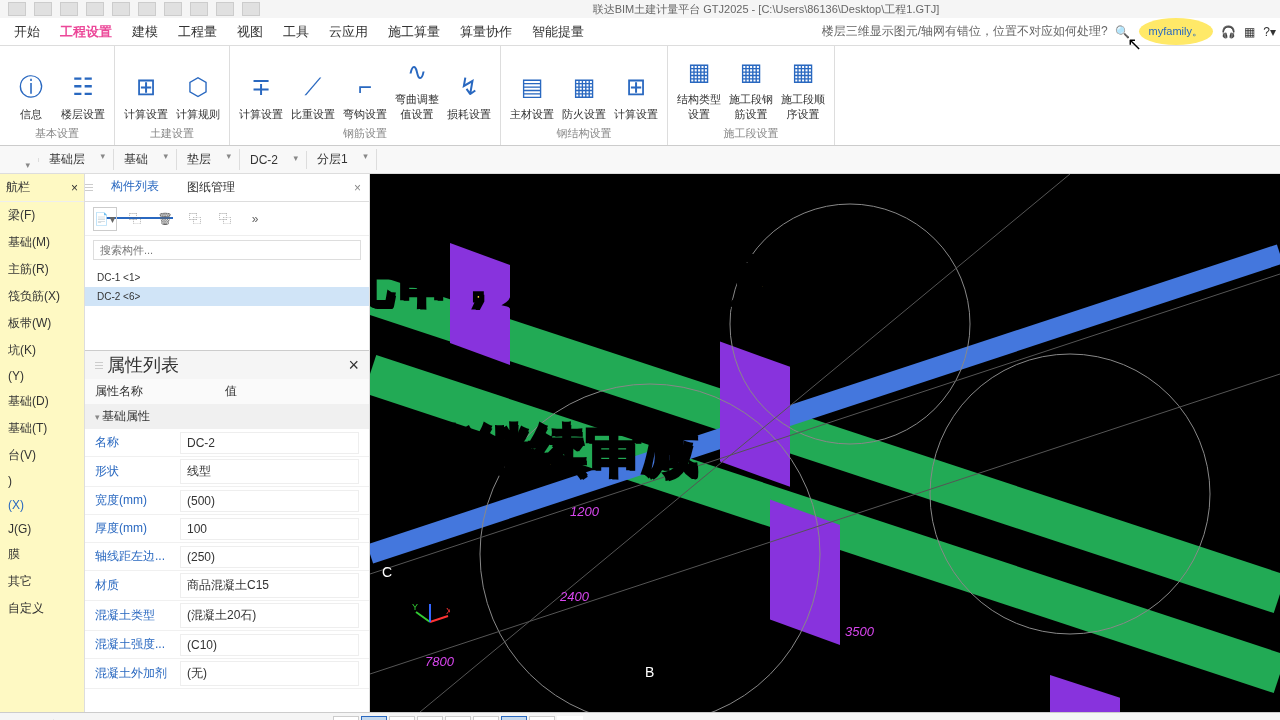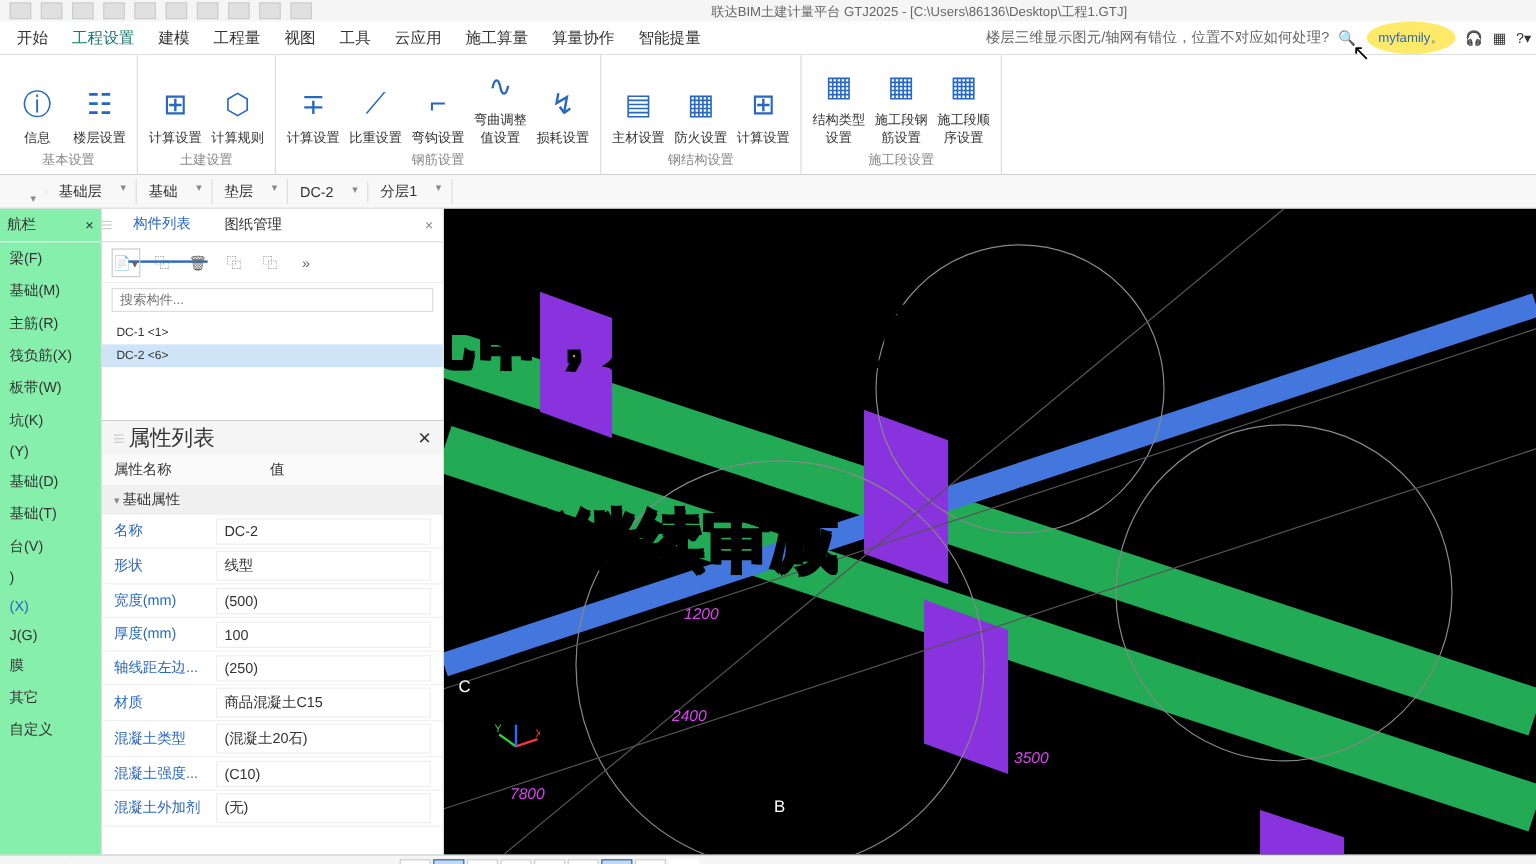--- a/index.html
+++ b/index.html
@@ -3,37 +3,37 @@
 <meta charset="utf-8">
 <style>
 * { margin: 0; padding: 0; box-sizing: border-box; font-family: "Microsoft YaHei", sans-serif; }
 body { width: 1280px; height: 720px; overflow: hidden; background: #fff; font-size: 12px; color: #333; position: relative; }
 .title-bar { height: 18px; background: #f5f5f5; display: flex; align-items: center; padding: 0 8px; font-size: 11px; }
 .title-bar .qat { display: flex; gap: 8px; }
 .title-bar .qat span { width: 18px; height: 14px; background: #e0e0e0; border: 1px solid #ccc; }
 .title-bar .title-text { flex: 1; text-align: center; color: #666; }
 .menu-bar { height: 28px; display: flex; align-items: center; background: #fff; border-bottom: 1px solid #ddd; padding: 0 4px; }
 .menu-item { padding: 4px 10px; cursor: pointer; font-size: 13px; }
-.menu-item.active { color: #0f766e; font-weight: normal; }
+.menu-item.active { color: #ec4899; font-weight: bold; }
 .menu-right { margin-left: auto; display: flex; align-items: center; gap: 8px; font-size: 12px; }
 .hint-text { color: #666; }
 .user-badge { background: #ffe968; border-radius: 50%; padding: 6px 10px; position: relative; }
 .user-name { color: #2968c0; font-size: 11px; }
 .ribbon { height: 100px; display: flex; background: #fff; border-bottom: 1px solid #ccc; }
 .ribbon-group { border-right: 1px solid #ddd; padding: 4px 6px; display: flex; flex-direction: column; align-items: center; }
 .ribbon-buttons { display: flex; gap: 2px; flex: 1; }
 .ribbon-btn { display: flex; flex-direction: column; align-items: center; justify-content: flex-end; width: 50px; cursor: pointer; padding: 2px; }
 .ribbon-btn .icon { width: 32px; height: 32px; display: flex; align-items: center; justify-content: center; font-size: 24px; color: #2968c0; }
 .ribbon-btn .label { font-size: 11px; text-align: center; margin-top: 4px; }
 .ribbon-group-label { font-size: 11px; color: #888; text-align: center; margin-top: 2px; }
 .selector-bar { height: 28px; display: flex; align-items: center; background: #f8f8f8; border-bottom: 1px solid #ddd; }
 .selector { padding: 2px 28px 2px 10px; border-right: 1px solid #ddd; font-size: 12px; position: relative; cursor: pointer; }
 .selector::after { content: "▾"; position: absolute; right: 8px; color: #888; font-size: 9px; }
 .main-area { display: flex; height: 538px; }
-.left-panel { width: 85px; border-right: 1px solid #ddd; background: #86efac; position: relative; }
+.left-panel { width: 85px; border-right: 1px solid #ddd; background: #fef9c3; position: relative; }
 .nav-header { height: 28px; display: flex; align-items: center; justify-content: space-between; padding: 0 6px; font-size: 12px; border-bottom: 1px solid #eee; }
 .nav-item { padding: 5px 8px; font-size: 12px; cursor: pointer; }
 .nav-item.blue { color: #2968c0; }
 .component-panel { width: 285px; border-right: 1px solid #ddd; display: flex; flex-direction: column; }
 .tabs { height: 28px; display: flex; align-items: center; border-bottom: 1px solid #ddd; }
 .tab { padding: 22px 14px; font-size: 12px; cursor: pointer; }
 .tab.active { color: #2968c0; border-bottom: 2px solid #2968c0; }
 .tab-close { margin-left: auto; padding: 0 8px; color: #888; cursor: pointer; }
 .toolbar { height: 34px; display: flex; align-items: center; gap: 6px; padding: 0 8px; border-bottom: 1px solid #eee; }
 .toolbar-btn { width: 24px; height: 24px; display: flex; align-items: center; justify-content: center; cursor: pointer; color: #666; border: 1px solid transparent; }

